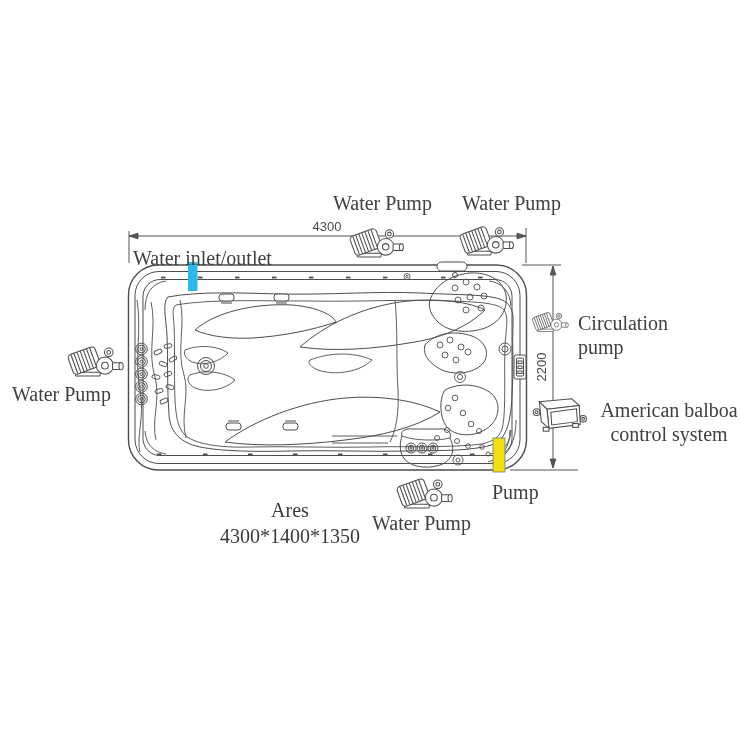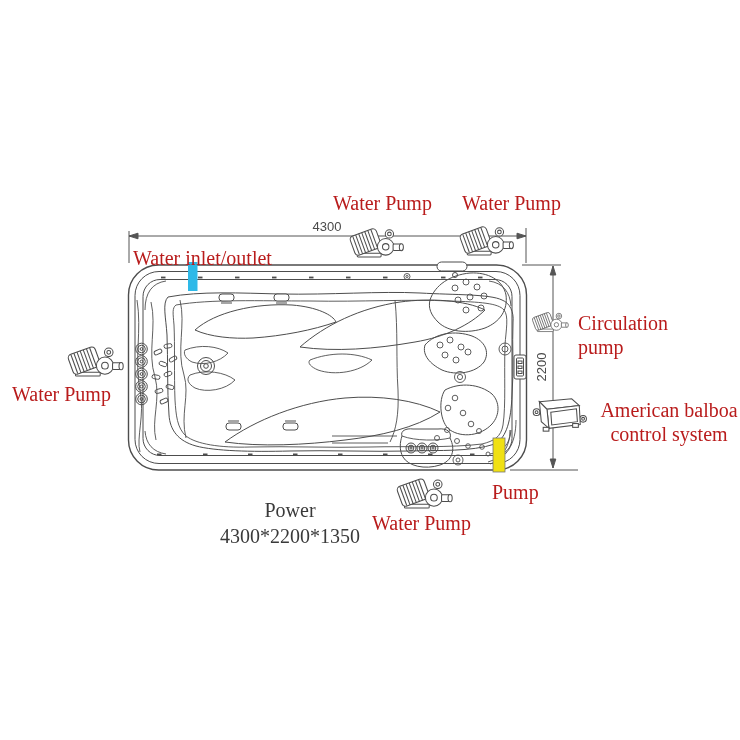--- a/index.html
+++ b/index.html
@@ -1,19 +1,19 @@
 <!DOCTYPE html>
 <html><head>
 <meta charset="utf-8">
 <style>
   html,body{margin:0;padding:0;background:#fff;}
   .canvas{position:relative;width:740px;height:740px;background:#fff;overflow:hidden;
           font-family:"Liberation Serif",serif;}
   svg{position:absolute;left:0;top:0;}
-  .lbl{position:absolute;font-size:20px;color:#b91c1c;white-space:nowrap;line-height:1.18;}
+  .lbl{position:absolute;font-size:20px;color:#404040;white-space:nowrap;line-height:1.18;}
   .wrap{white-space:normal;font-family:Liberation Serif, serif;}
   .center{text-align:center;}
   .product{position:absolute;font-size:20px;color:#3a3a3a;line-height:1.3;}
   .dimtext{font-family:"Liberation Sans",sans-serif;font-size:13px;fill:#4a4a4a;}
 </style>
 </head>
 <body>
 
 <div class="canvas">
 
@@ -271,17 +271,17 @@
 <div class="lbl" style="left:133px;top:239px;margin-top:8px;">Water inlet/outlet</div>
 <div class="lbl" style="left:333px;top:192px;">Water Pump</div>
 <div class="lbl" style="left:462px;top:192px;">Water Pump</div>
 <div class="lbl" style="left:12px;top:383px;">Water Pump</div>
 <div class="lbl wrap" style="left:578px;top:312px;width:108px;">Circulation pump</div>
 <div class="lbl wrap center" style="left:594px;top:399px;width:150px;">American balboa control system</div>
 <div class="lbl" style="left:492px;top:481px;">Pump</div>
 <div class="lbl" style="left:372px;top:512px;">Water Pump</div>
 
 <div class="product center" style="left:205px;top:497px;width:170px;">
-  <div>Power</div>
-  <div>4300*2200*1350</div>
+  <div>Ares</div>
+  <div>4300*1400*1350</div>
 </div>
 
 </div>
 
 </body></html>

